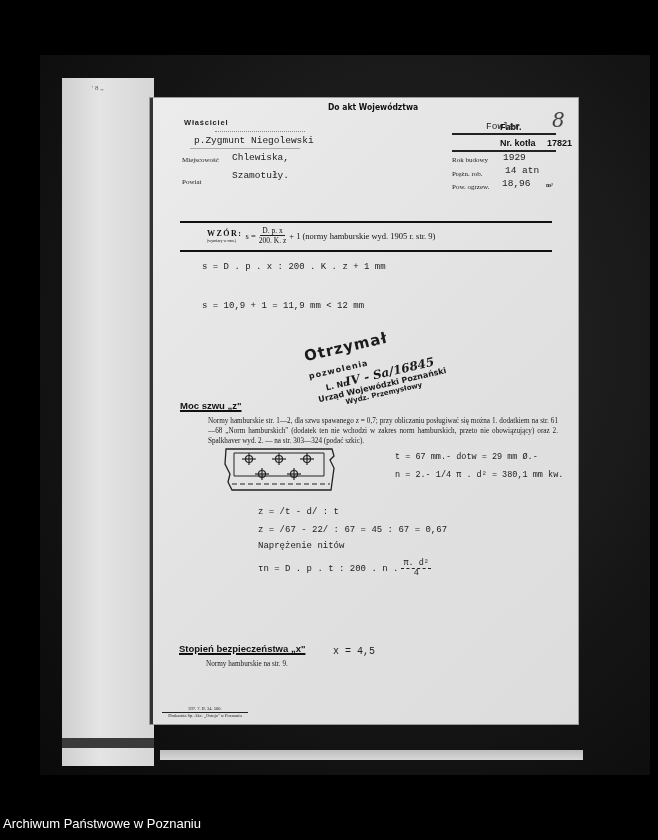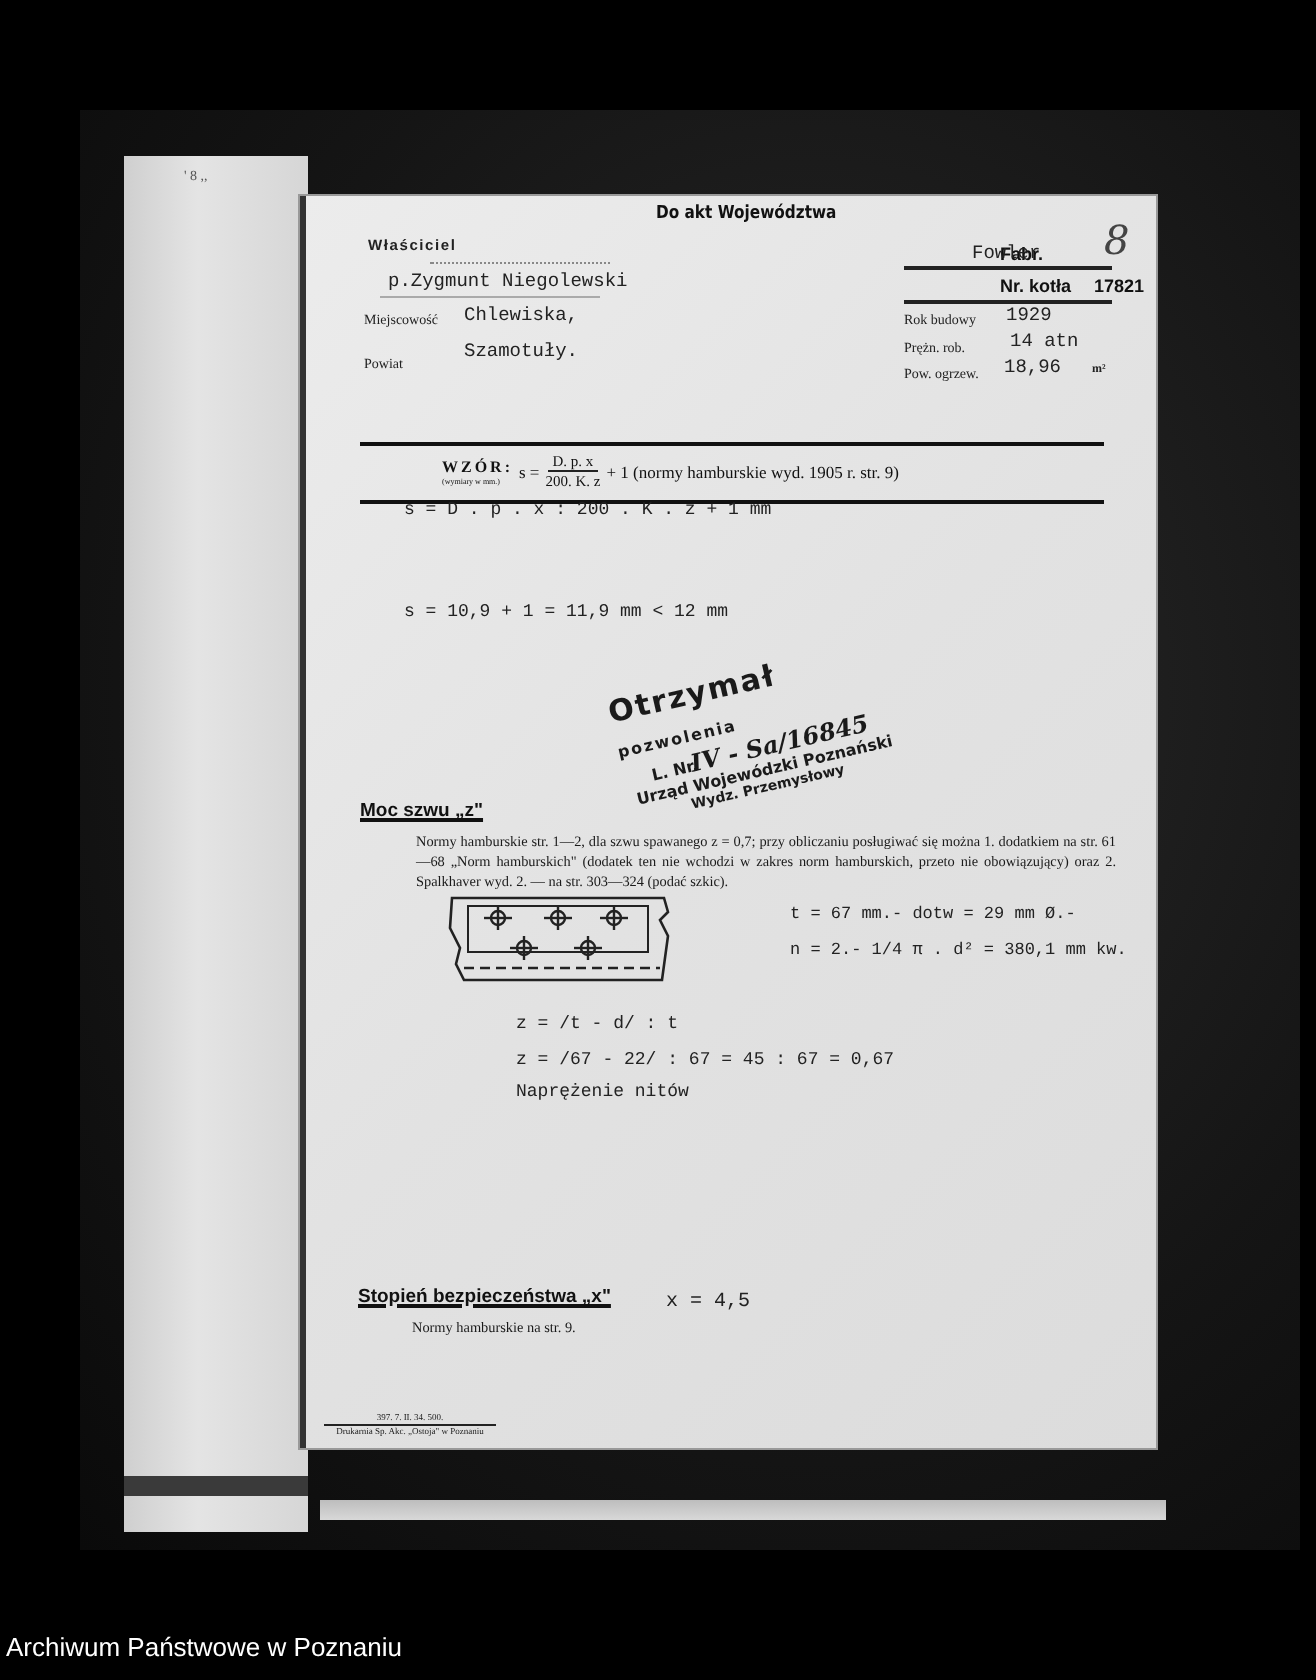--- a/index.html
+++ b/index.html
@@ -22,21 +22,21 @@
   .lbl { font-family:"Liberation Sans", sans-serif; font-size:7.5px; font-weight:bold; color:#222; }
   .lbl-sm { font-family:"Liberation Serif", serif; font-size:7px; color:#222; }
   .tw { font-family:"Liberation Mono", monospace; font-size:9.5px; color:#222; }
   .rlabel { font-family:"Liberation Sans", sans-serif; font-weight:bold; font-size:9px;padding-left:48px; }
   .rline { position:absolute; height:1.5px; background:#222; }
   .rline-thin { position:absolute; height:1px; background:#aaa; }
   .handnum { left:402px; top:10px; font-family:"DejaVu Serif", serif; font-style:italic; font-size:20px; color:#444; }
   .title { left:0; width:100%; top:90px; text-align:center; font-family:"Liberation Sans", sans-serif; font-weight:bold; font-size:17px; letter-spacing:.2px; }
   .subtitle { left:0; width:100%; top:111px; text-align:center; font-family:"Liberation Sans", sans-serif; font-weight:bold; font-size:9.3px; }
   .hr-thick { position:absolute; left:30px; width:372px; height:2px; background:#111; }
-  .formula-row { left:57px; top:128px; font-size:8.5px; display:flex; align-items:center; gap:3px;margin-left:14px; }
+  .formula-row { left:57px; top:128px; font-size:8.5px; display:flex; align-items:center; gap:3px; }
   .wz { font-weight:bold; letter-spacing:1.5px; font-size:8px; }
   .wz-sub { font-size:4px; display:block; letter-spacing:0; font-weight:normal; }
   .frac { display:inline-flex; flex-direction:column; align-items:center; font-size:7.5px; line-height:9px; }
   .frac .num { border-bottom:1px solid #222; padding:0 2px; }
   .calc { left:52px; font-family:"Liberation Mono", monospace; font-size:9px; color:#222; }
   .stamp { left:158px; top:232px; width:150px; transform:rotate(-13deg); font-family:"DejaVu Sans", sans-serif; font-weight:bold; color:#1a1a1a; }
   .stamp .l1 { font-size:15px; letter-spacing:1px; }
   .stamp .l2 { font-size:8px; margin-left:14px; }
   .stamp .l3 { font-size:8px; margin-left:4px; }
   .stamp .l4 { font-size:7px; margin-left:30px; }
@@ -100,21 +100,21 @@
     </span>
     <span>s =</span>
     <span class="frac">
       <span class="num">D. p. x</span>
       <span>200. K. z</span>
     </span>
     <span>+ 1 (normy hamburskie wyd. 1905 r. str. 9)</span>
   </div>
   <div class="hr-thick" style="top:152px;"></div>
 
-  <div class="abs calc" style="top:152px;">s = D . p . x : 200 . K . z + 1 mm</div>
+  <div class="abs calc" style="top:164px;">s = D . p . x : 200 . K . z + 1 mm</div>
   <div class="abs calc" style="top:203px;">s = 10,9 + 1 = 11,9 mm  &lt;  12 mm</div>
 
   <div class="abs stamp">
     <div class="l1"><span>Otrzymał</span> <span style="font-size:8px;">pozwolenia</span></div>
     <div class="l2"><span>L. Nr.</span> <span class="hw">IV - Sa/16845</span></div>
     <div class="l3">Urząd Wojewódzki Poznański</div>
     <div class="l4">Wydz. Przemysłowy</div>
   </div>
 
   <div class="abs sec-title" style="left:30px;top:302px;">Moc szwu „z"</div>
@@ -143,20 +143,27 @@
     </g>
   </svg>
 
   <div class="abs calc" style="left:245px;top:354px;font-size:8.5px;">t = 67 mm.-   dotw = 29 mm Ø.-</div>
   <div class="abs calc" style="left:245px;top:372px;font-size:8.5px;">n = 2.-  1/4 π . d² = 380,1 mm kw.</div>
 
   <div class="abs calc" style="left:108px;top:409px;">z = /t - d/ : t</div>
   <div class="abs calc" style="left:108px;top:427px;">z = /67 - 22/ : 67 = 45 : 67 = 0,67</div>
   <div class="abs calc" style="left:108px;top:443px;">Naprężenie nitów</div>
 
+  <div class="abs calc" style="left:108px;top:461px;display:flex;align-items:center;gap:3px;">
+    <span>τn = D . p . t : 200 . n .</span>
+    <span class="frac" style="font-size:8.5px;">
+      <span class="num" style="border-bottom:1px dashed #222;">π. d²</span>
+      <span>4</span>
+    </span>
+  </div>
 
   <div class="abs sec-title" style="left:29px;top:545px;">Stopień bezpieczeństwa „x"</div>
   <div class="abs calc" style="left:183px;top:548px;font-size:10px;">x = 4,5</div>
   <div class="abs para" style="left:56px;top:561px;width:350px;">Normy hamburskie na str. 9.</div>
 
   <div class="abs footer-print" style="left:12px;top:608px;width:86px;text-align:center;">
     <div>397. 7. II. 34. 500.</div>
     <div class="bar">Drukarnia Sp. Akc. „Ostoja" w Poznaniu</div>
   </div>
 </div>

